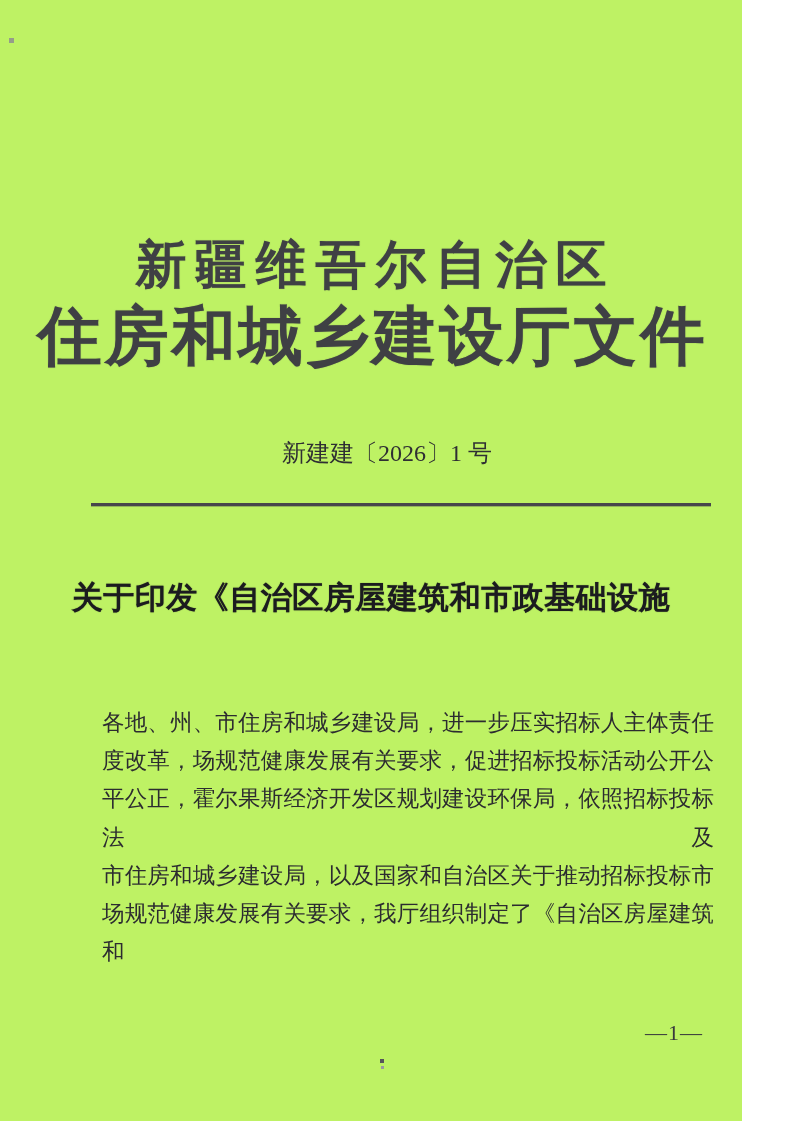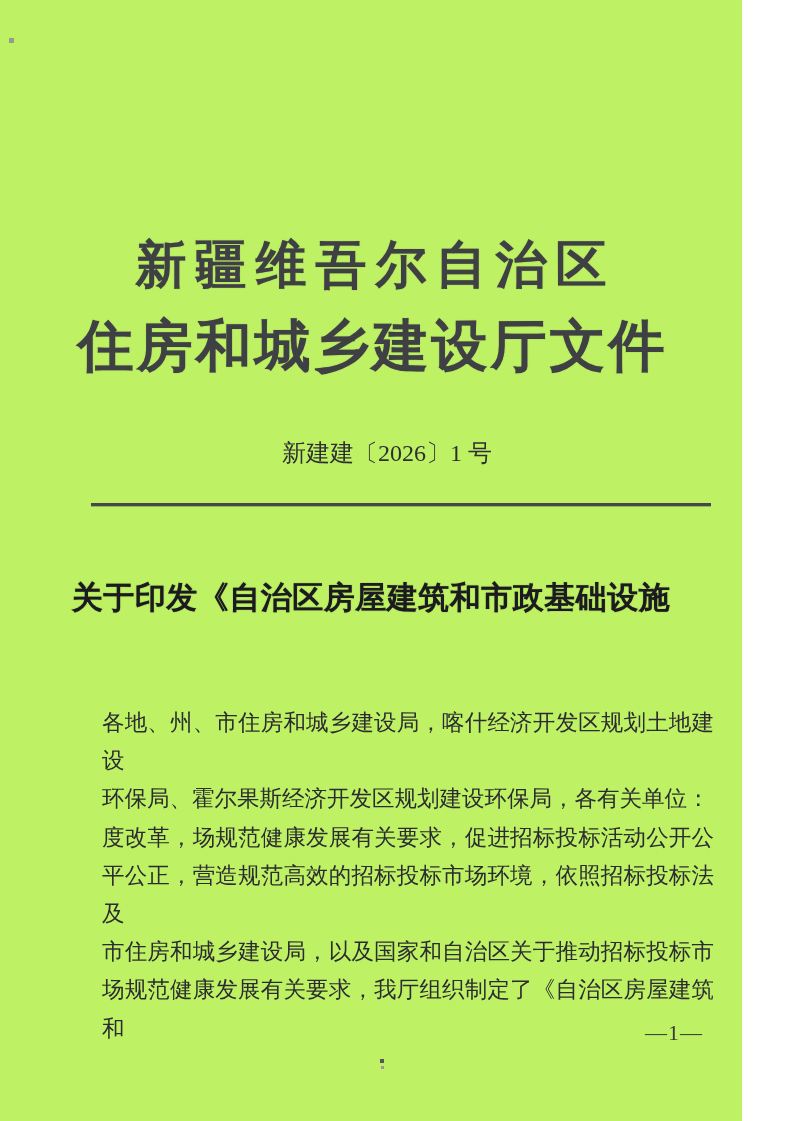--- a/index.html
+++ b/index.html
@@ -38,25 +38,25 @@
     font-weight: bold;
   }
   .header .h-line1 {
     font-size: 51px;
     line-height: 66px;
     letter-spacing: 9px;
     text-indent: 9px;
     text-shadow: 0 0 1px rgba(70,70,74,0.55);
   }
   .header .h-line2 {
-    font-size: 56px;
+    font-size: 64px;
     line-height: 66px;
     letter-spacing: 3px;
     text-indent: 3px;
-    margin-top: 15px;
+    margin-top: 6px;
     text-shadow: 0 0 1px rgba(70,70,74,0.55);
   }
 
   
   .doc-number {
     position: absolute;
     left: 50%;
     top: 438px;
     transform: translateX(-50%);
     margin-left: 16px;
@@ -182,24 +182,23 @@
 
   <div class="doc-number">新建建〔2026〕1 号</div>
 
   <div class="rule"></div>
 
   <div class="title">
     <div>关于印发《自治区房屋建筑和市政基础设施</div>
   </div>
 
   <div class="body-text">
-    <div class="bline just">各地、州、市住房和城乡建设局，喀什经济开发区规划土地建设</div>
-    <div class="bline">环保局、霍尔果斯经济开发区规划建设环保局，各有关单位：</div>
+    <div class="bline just">各地、州、市住房和城乡建设局，进一步压实招标人主体责任</div>
     <div class="bline just">度改革，场规范健康发展有关要求，促进招标投标活动公开公</div>
-    <div class="bline just">平公正，营造规范高效的招标投标市场环境，依照招标投标法及</div>
+    <div class="bline just">平公正，霍尔果斯经济开发区规划建设环保局，依照招标投标法及</div>
     <div class="bline just">市住房和城乡建设局，以及国家和自治区关于推动招标投标市</div>
     <div class="bline just">场规范健康发展有关要求，我厅组织制定了《自治区房屋建筑和</div>
   </div>
 
   <div class="page-number">—1—</div>
 
   <div class="smudge smudge-1"></div>
   <div class="smudge smudge-2"></div>
   <div class="dot-artifact"></div>
 

